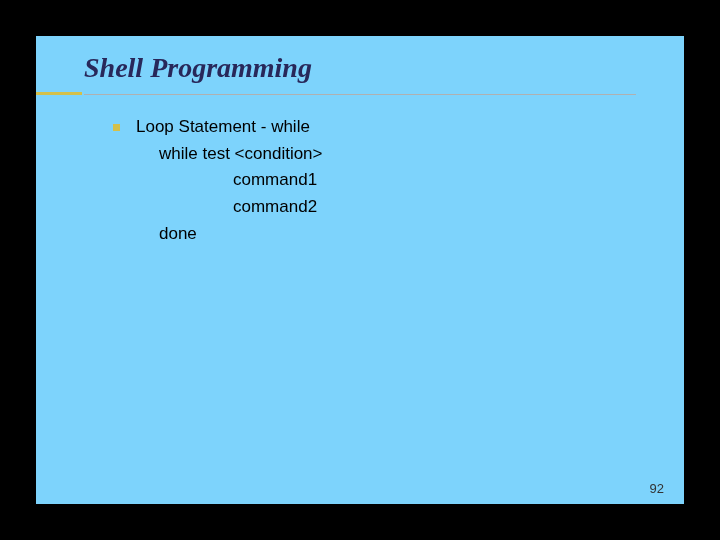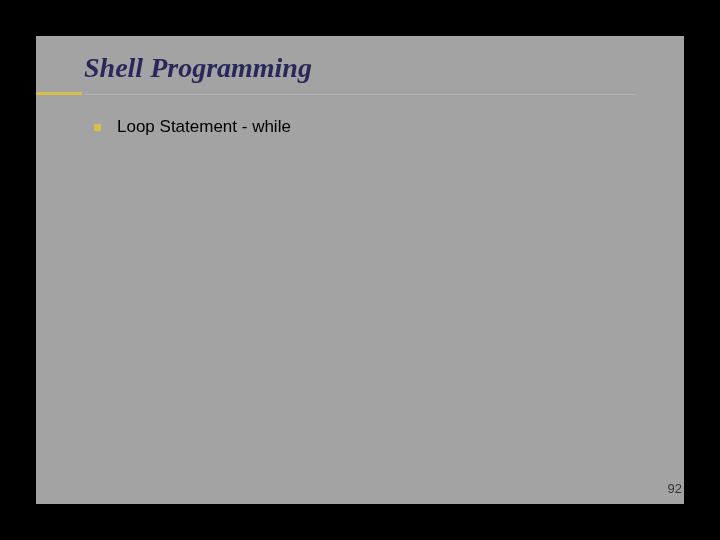--- a/index.html
+++ b/index.html
@@ -10,21 +10,21 @@
     font-family: Verdana, Geneva, sans-serif;
     position: relative;
     overflow: hidden;
   }
   .slide {
     position: absolute;
     top: 36px;
     left: 36px;
     width: 648px;
     height: 468px;
-    background: #a3a3a3;
+    background: #7dd3fc;
   }
   .title-wrap {
     position: relative;
     padding: 16px 0 6px 48px;
   }
   .title {
     font-family: Georgia, 'Times New Roman', serif;
     font-style: italic;
     font-weight: bold;
     font-size: 28px;
@@ -39,21 +39,21 @@
     background: #d4c04a;
   }
   .underline {
     margin-top: 4px;
     margin-left: 48px;
     width: 552px;
     height: 1px;
     background: #b0b0b0;
   }
   .content {
-    padding: 20px 40px 0 58px;
+    padding: 20px 40px 0 77px;
     font-size: 17px;
     color: #000;
     line-height: 1.45;
   }
   .item {
     display: flex;
     align-items: flex-start;
     margin-bottom: 2px;
   }
   .bullet {
@@ -63,21 +63,21 @@
     background: #d4c04a;
     margin-top: 9px;
     margin-right: 16px;
   }
   .item-text { flex: 1; }
   .sub1 { padding-left: 46px; margin-bottom: 2px; }
   .sub2 { padding-left: 120px; margin-bottom: 2px; }
   .pagenum {
     position: absolute;
     bottom: 8px;
-    right: 2px;
+    right: 20px;
     font-size: 13px;
     color: #333;
   }
 </style>
 </head>
 <body>
 
 <div class="slide">
 
   <div class="title-wrap">
@@ -87,18 +87,22 @@
   <div class="underline"></div>
 
   <div class="content">
 
     <div class="item">
       <div class="bullet"></div>
       <div class="item-text">Loop Statement - while</div>
     </div>
 
 
+    <div class="sub1">while test &lt;condition&gt;</div>
+    <div class="sub2">command1</div>
+    <div class="sub2">command2</div>
+    <div class="sub1">done</div>
 
 
   </div>
 
   <div class="pagenum">92</div>
 </div>
 
 </body></html>

